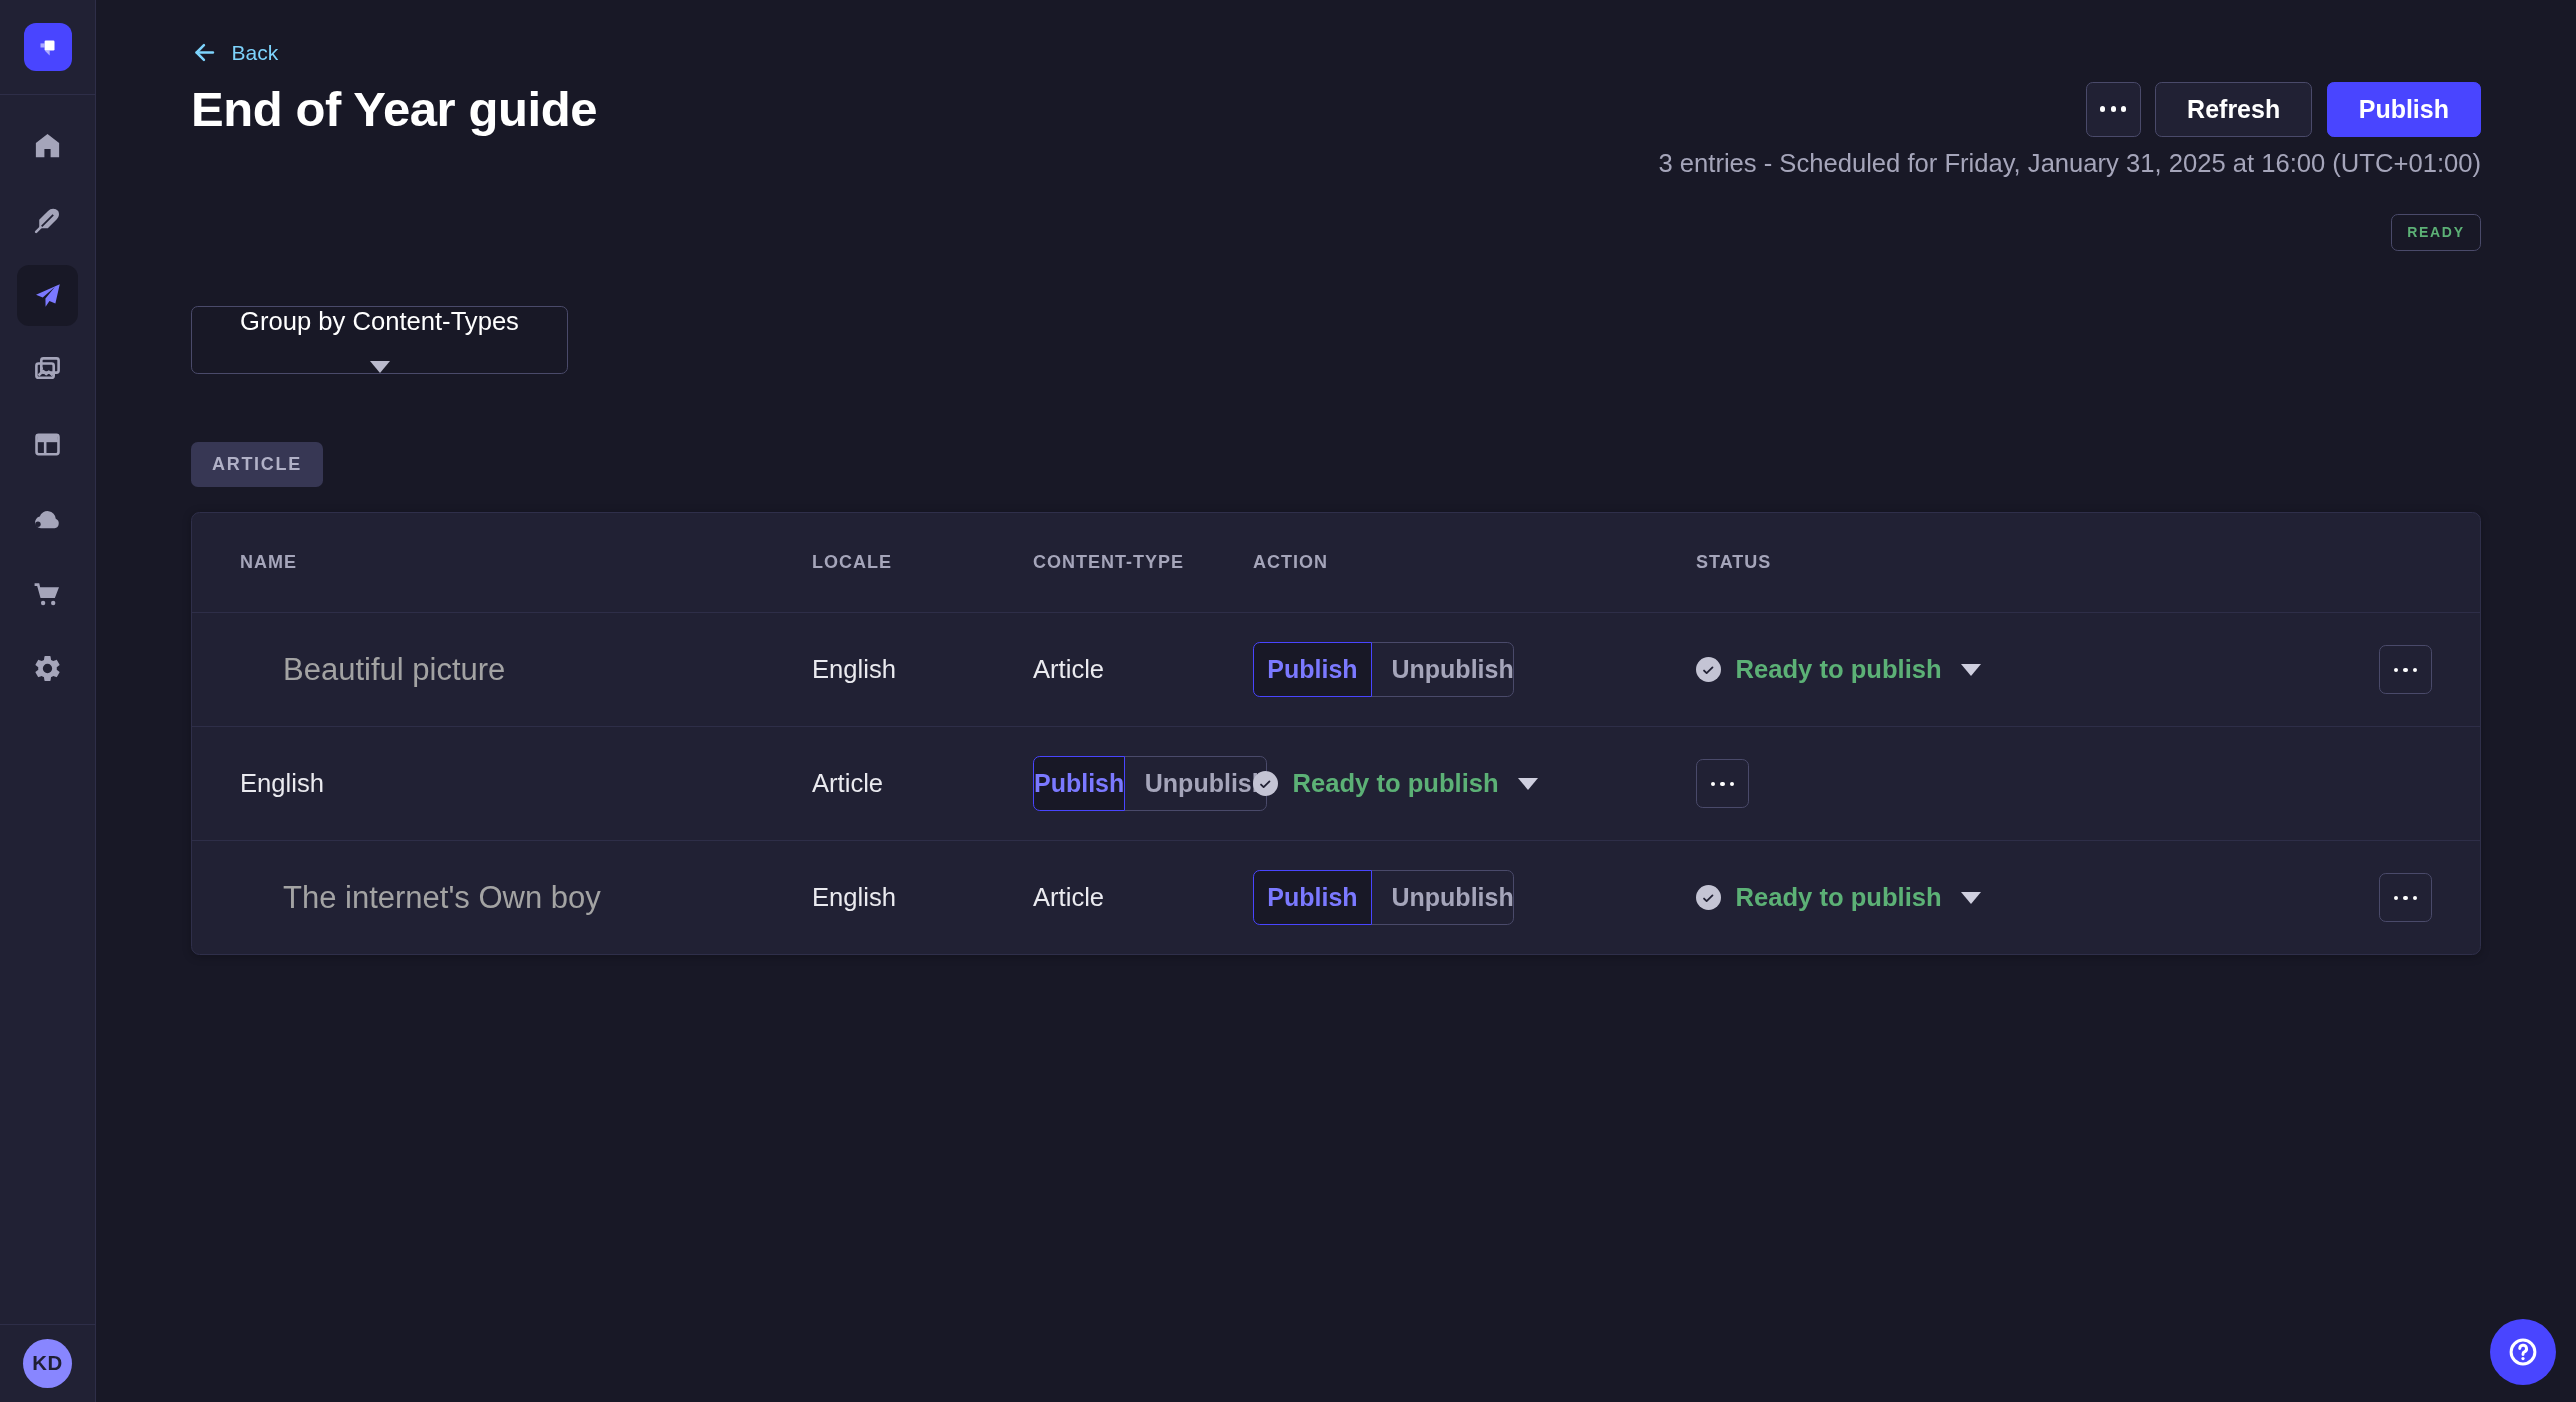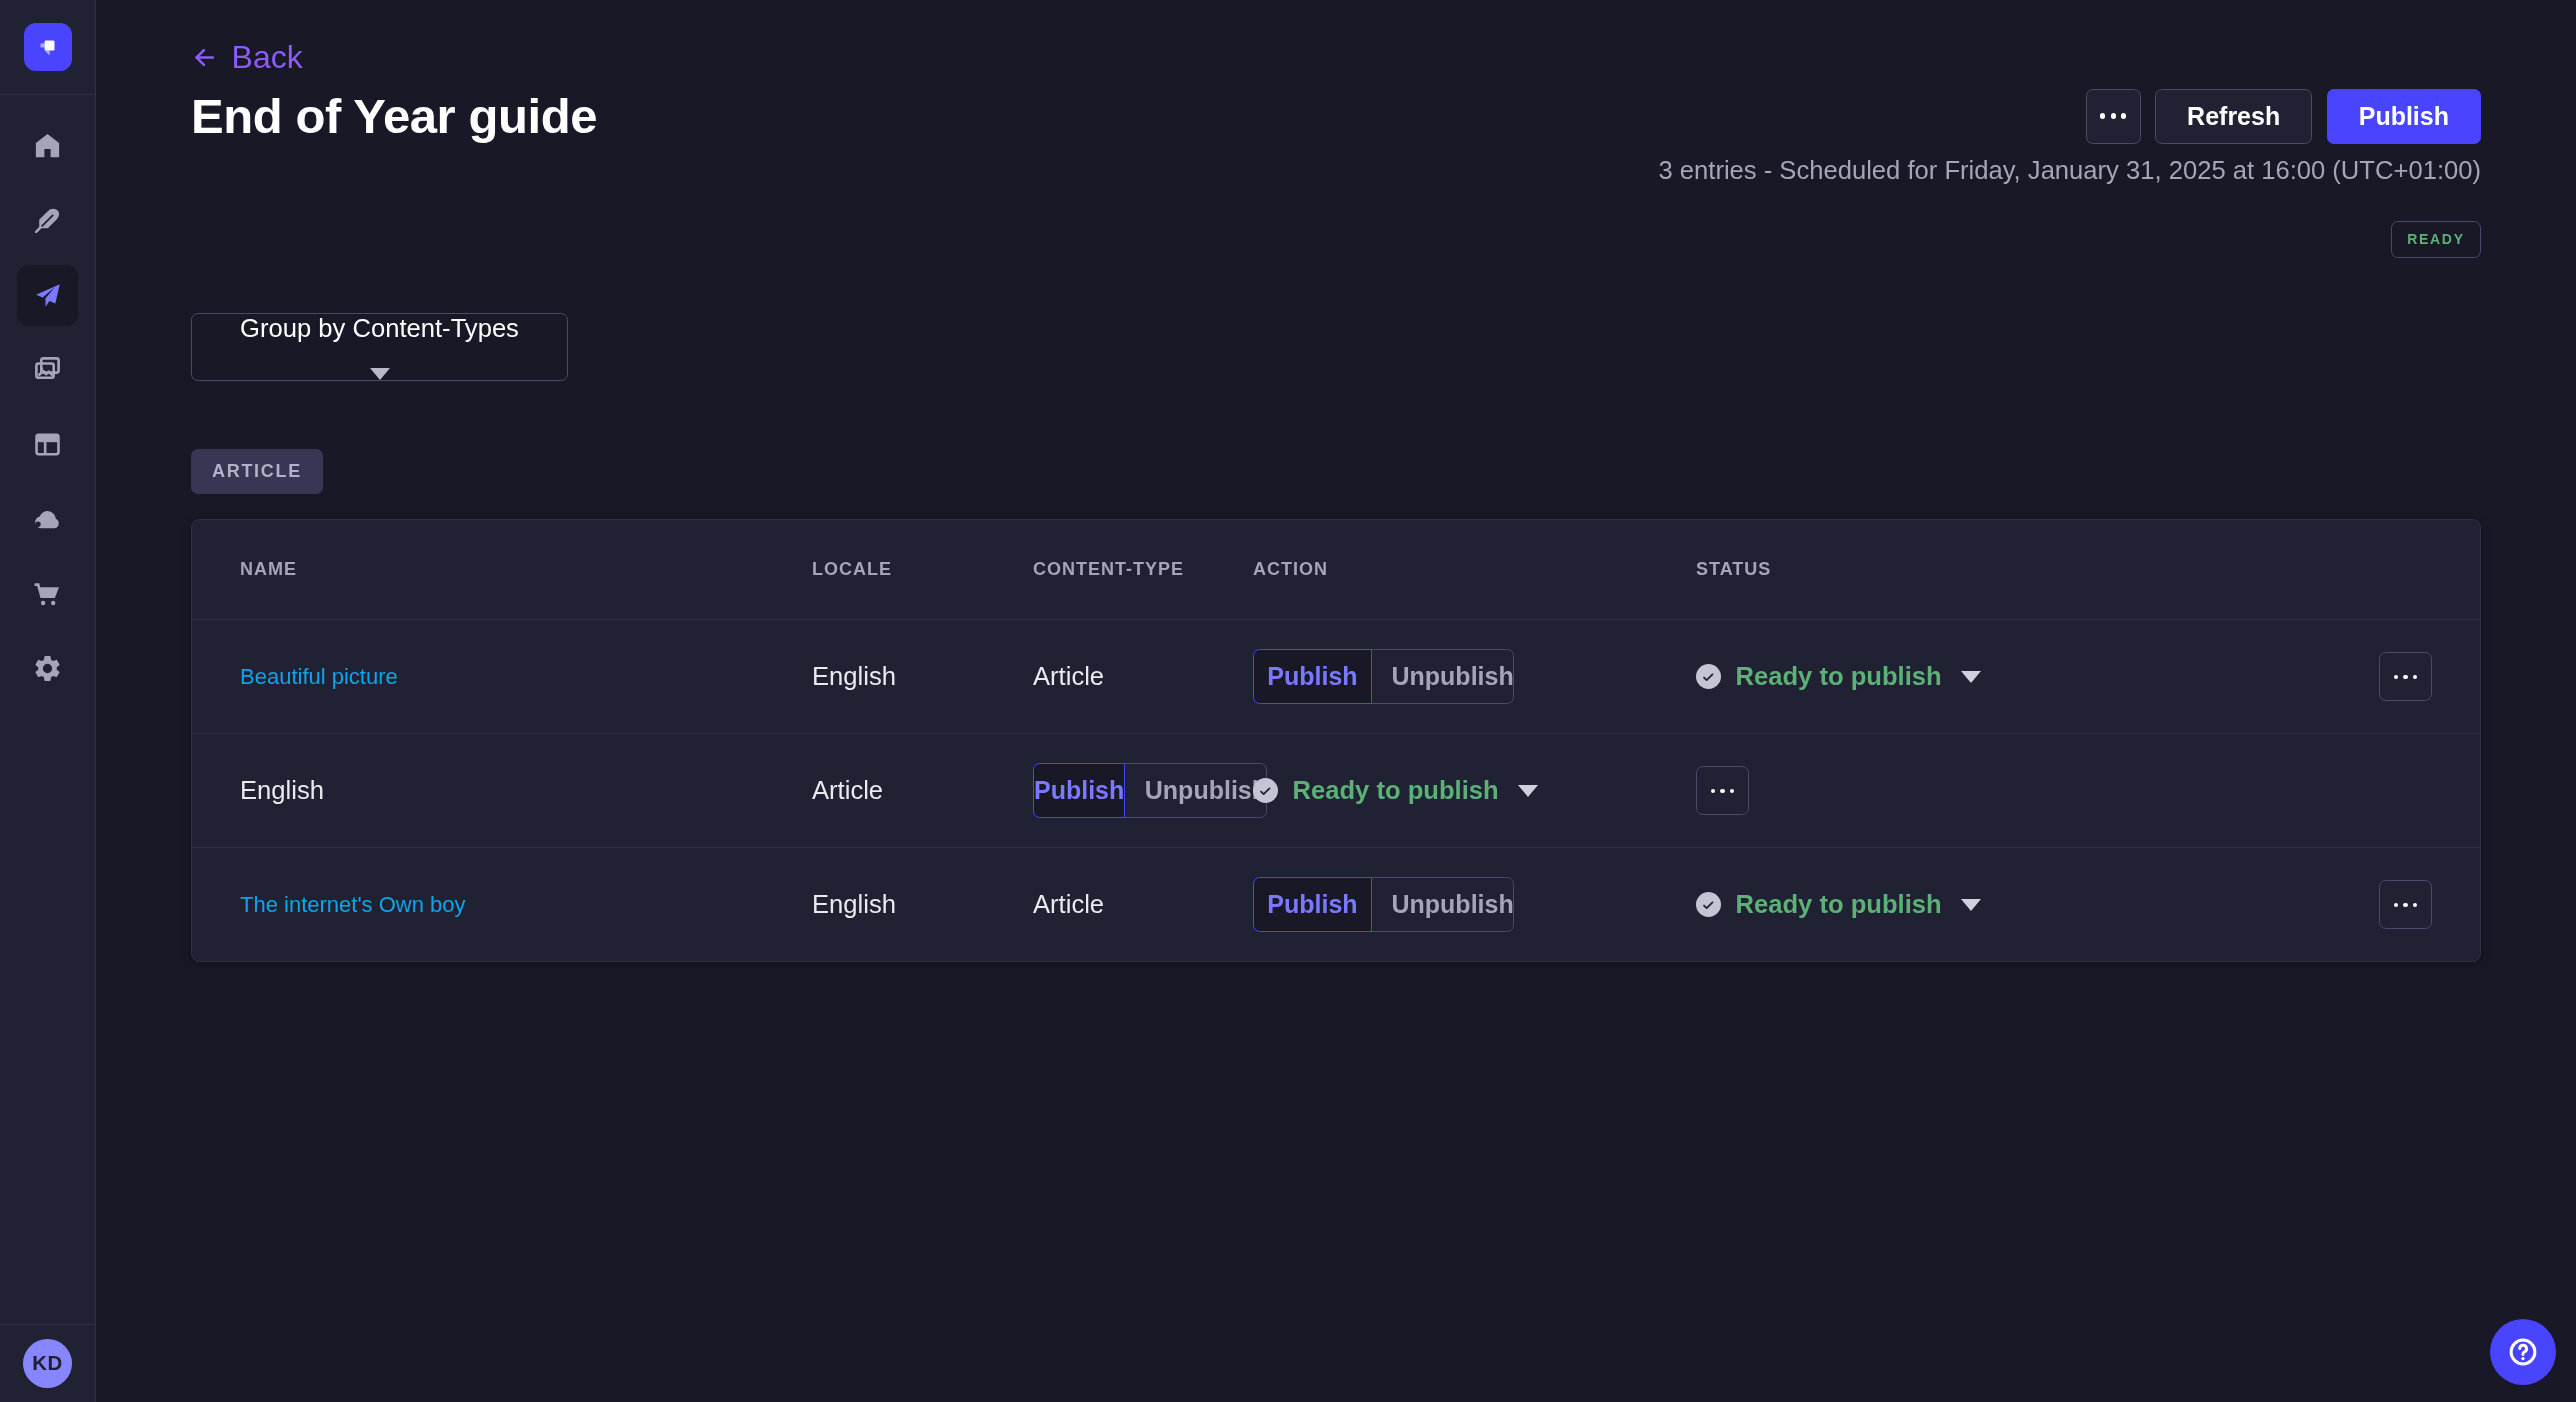--- a/index.html
+++ b/index.html
@@ -40,21 +40,21 @@
     color:#1f1f33; font-weight:bold; font-size:20.4px;
     display:flex; align-items:center; justify-content:center; cursor:pointer;
     letter-spacing:0.4px;
   }
 
   
   .main { flex:1; padding:0 95px 0 95px; position:relative; }
 
   .back-link {
     margin-top:39px; display:inline-flex; align-items:center; gap:13.6px;
-    color:#8b5cf6; font-size:32px; cursor:pointer; text-decoration:none;
+    color:#7dd3fc; font-size:21px; cursor:pointer; text-decoration:none;
   }
   .back-link svg { width:27px; height:27px; }
 
   .title-row { margin-top:12px; display:flex; align-items:center; justify-content:space-between; }
   .page-title { font-size:49px; font-weight:700; color:#ffffff; letter-spacing:-0.4px; }
 
   .header-actions { display:flex; align-items:center; gap:14.5px; }
   .btn {
     height:55px; border-radius:6.8px; border:0.9px solid #4a4a6a; background:#212134;
     color:#ffffff; font-size:25px; font-weight:600; font-family:inherit;
@@ -101,21 +101,21 @@
   .trow {
     display:grid;
     grid-template-columns:572px 221px 220px 443px 1fr 53px;
     align-items:center; padding:0 48px;
   }
   .thead { height:99px; }
   .thead .th {
     font-size:18px; font-weight:700; color:#a5a5ba; letter-spacing:1px;
   }
   .tbody-row { height:114px; border-top:0.9px solid #2e2e48; }
-  .cell-name { font-size:22px; color:#0ea5e9; }
+  .cell-name { font-size:31px; color:#a3a3a3;margin-left:43px; }
   .cell { font-size:25.6px; color:#eaeaef; }
 
   .segmented { display:flex; align-items:center; }
   .seg-btn {
     height:55px; font-size:25px; font-weight:700; font-family:inherit;
     display:inline-flex; align-items:center; justify-content:center; cursor:pointer;
   }
   .seg-publish {
     width:119px; background:#181826; border:0.9px solid #4945ff; color:#7b79ff;
     border-radius:6.8px 0 0 6.8px; position:relative; z-index:1;

